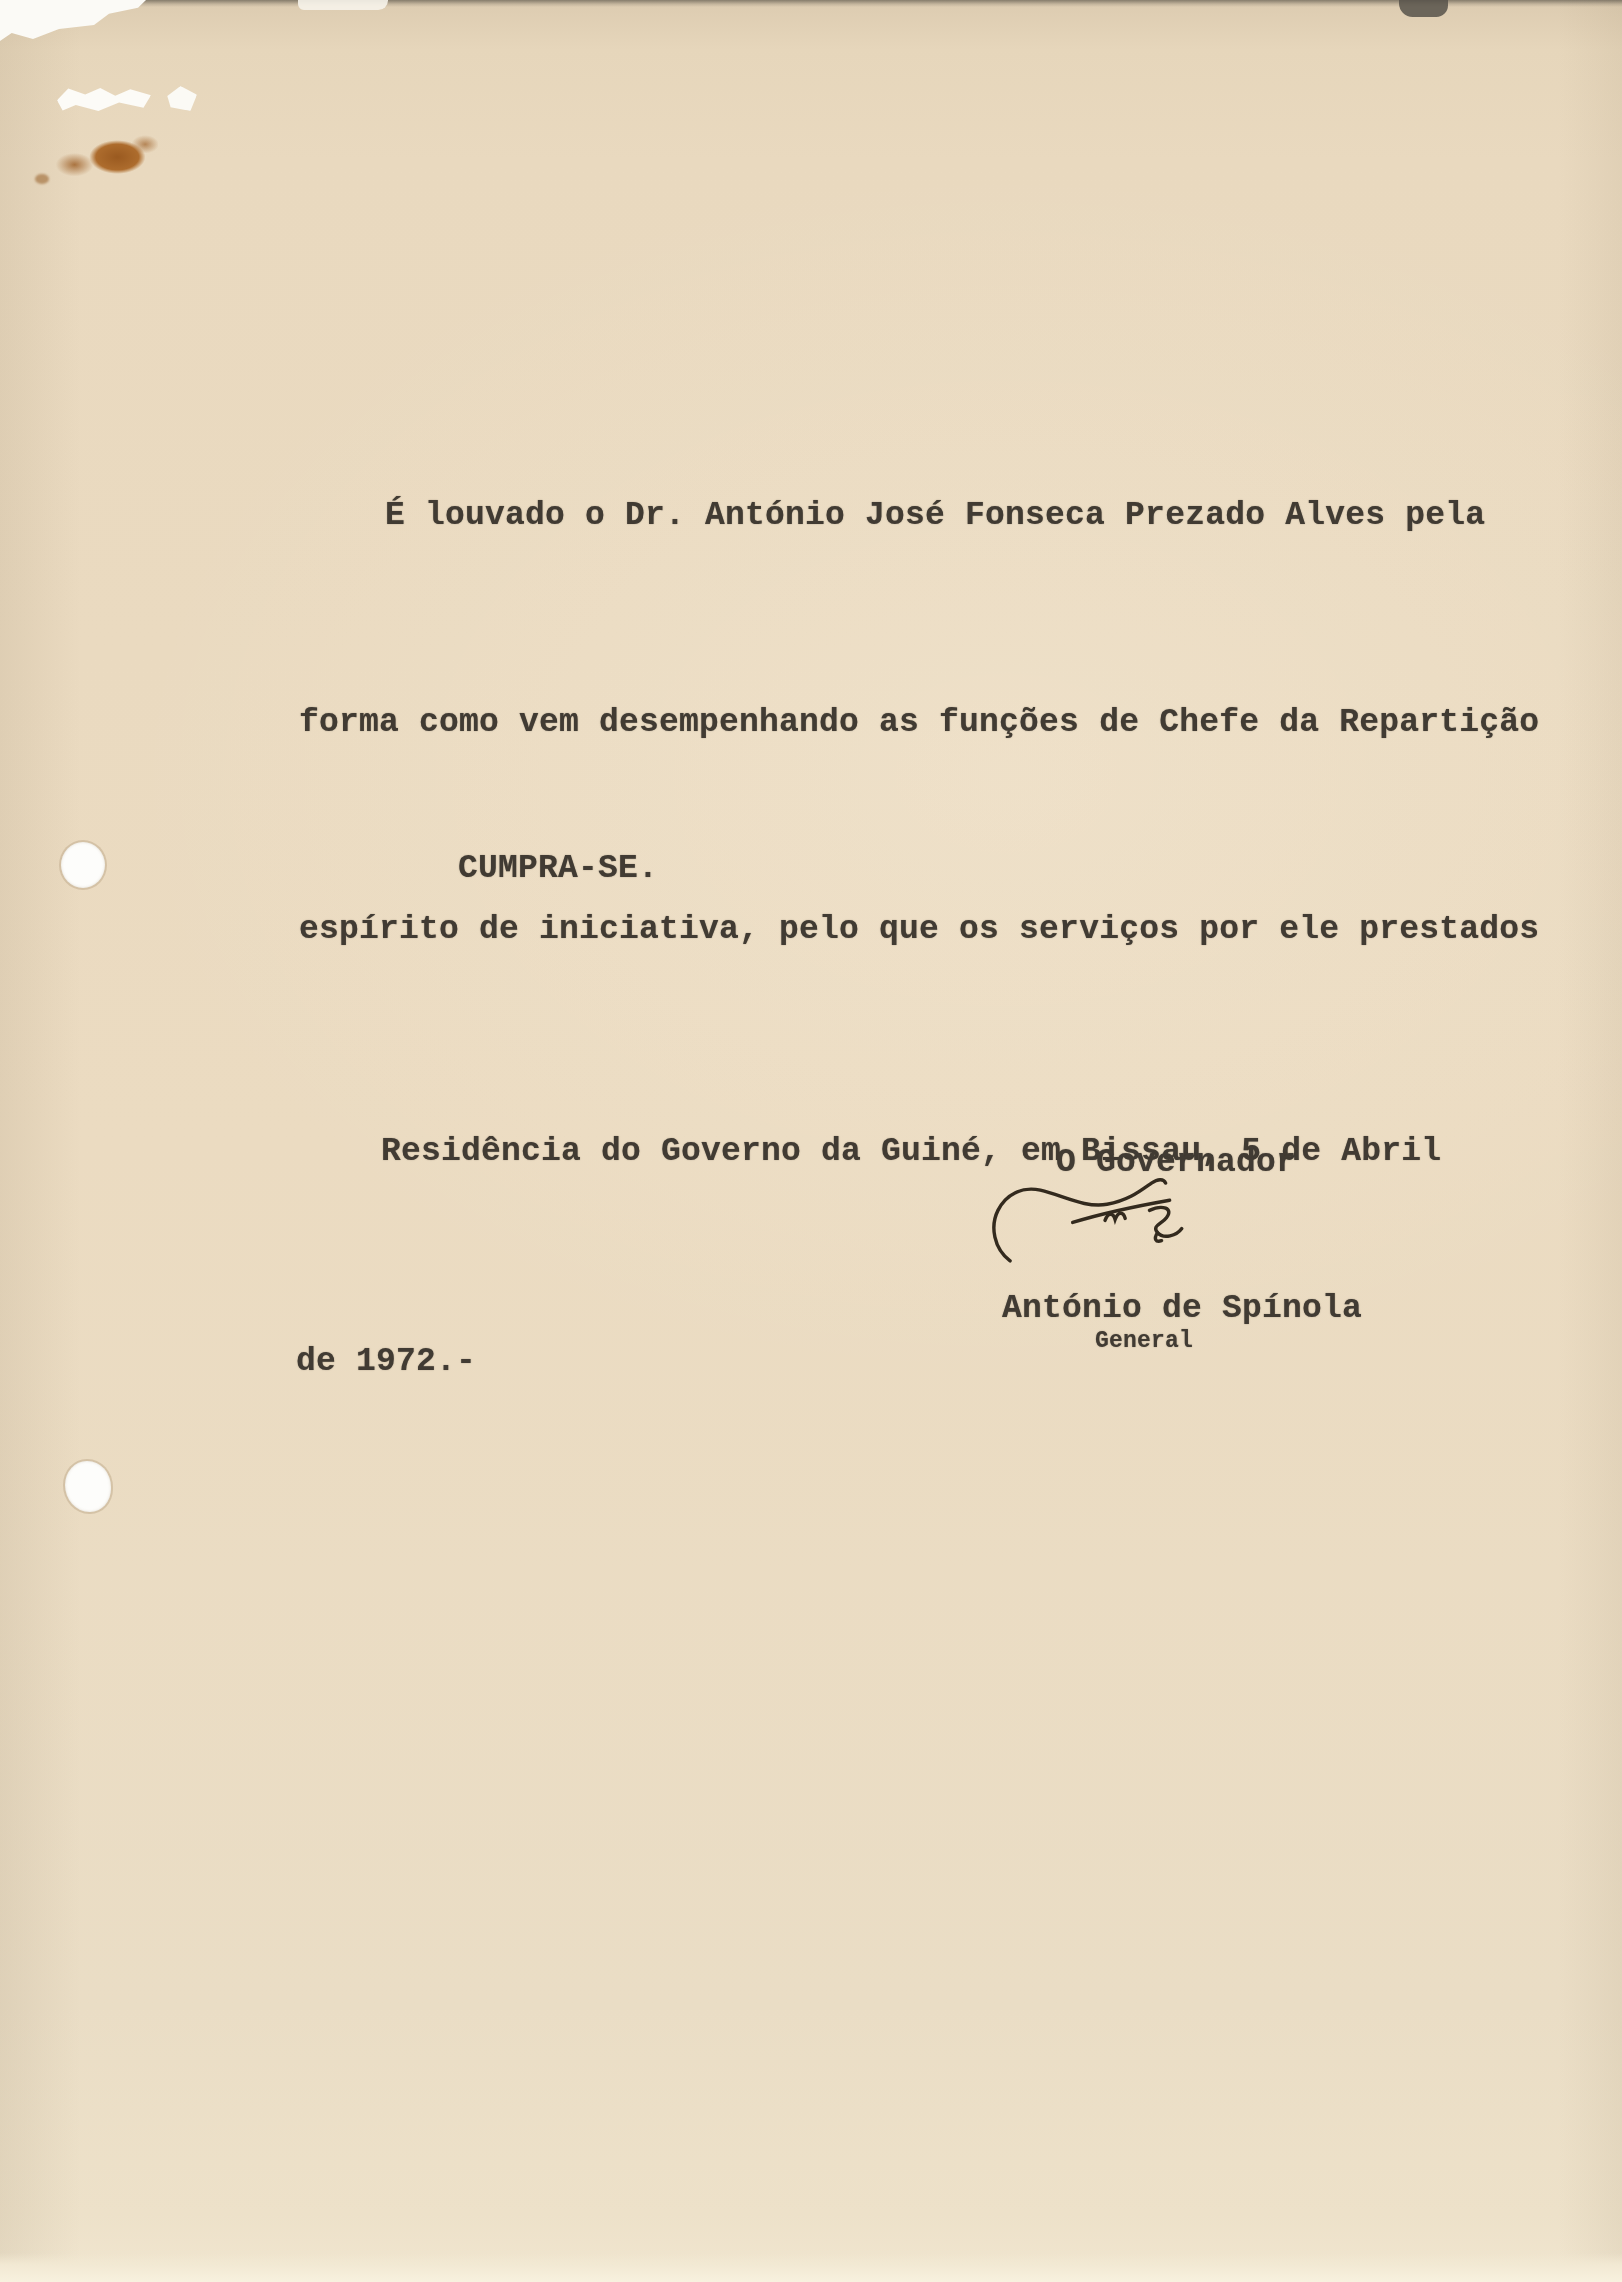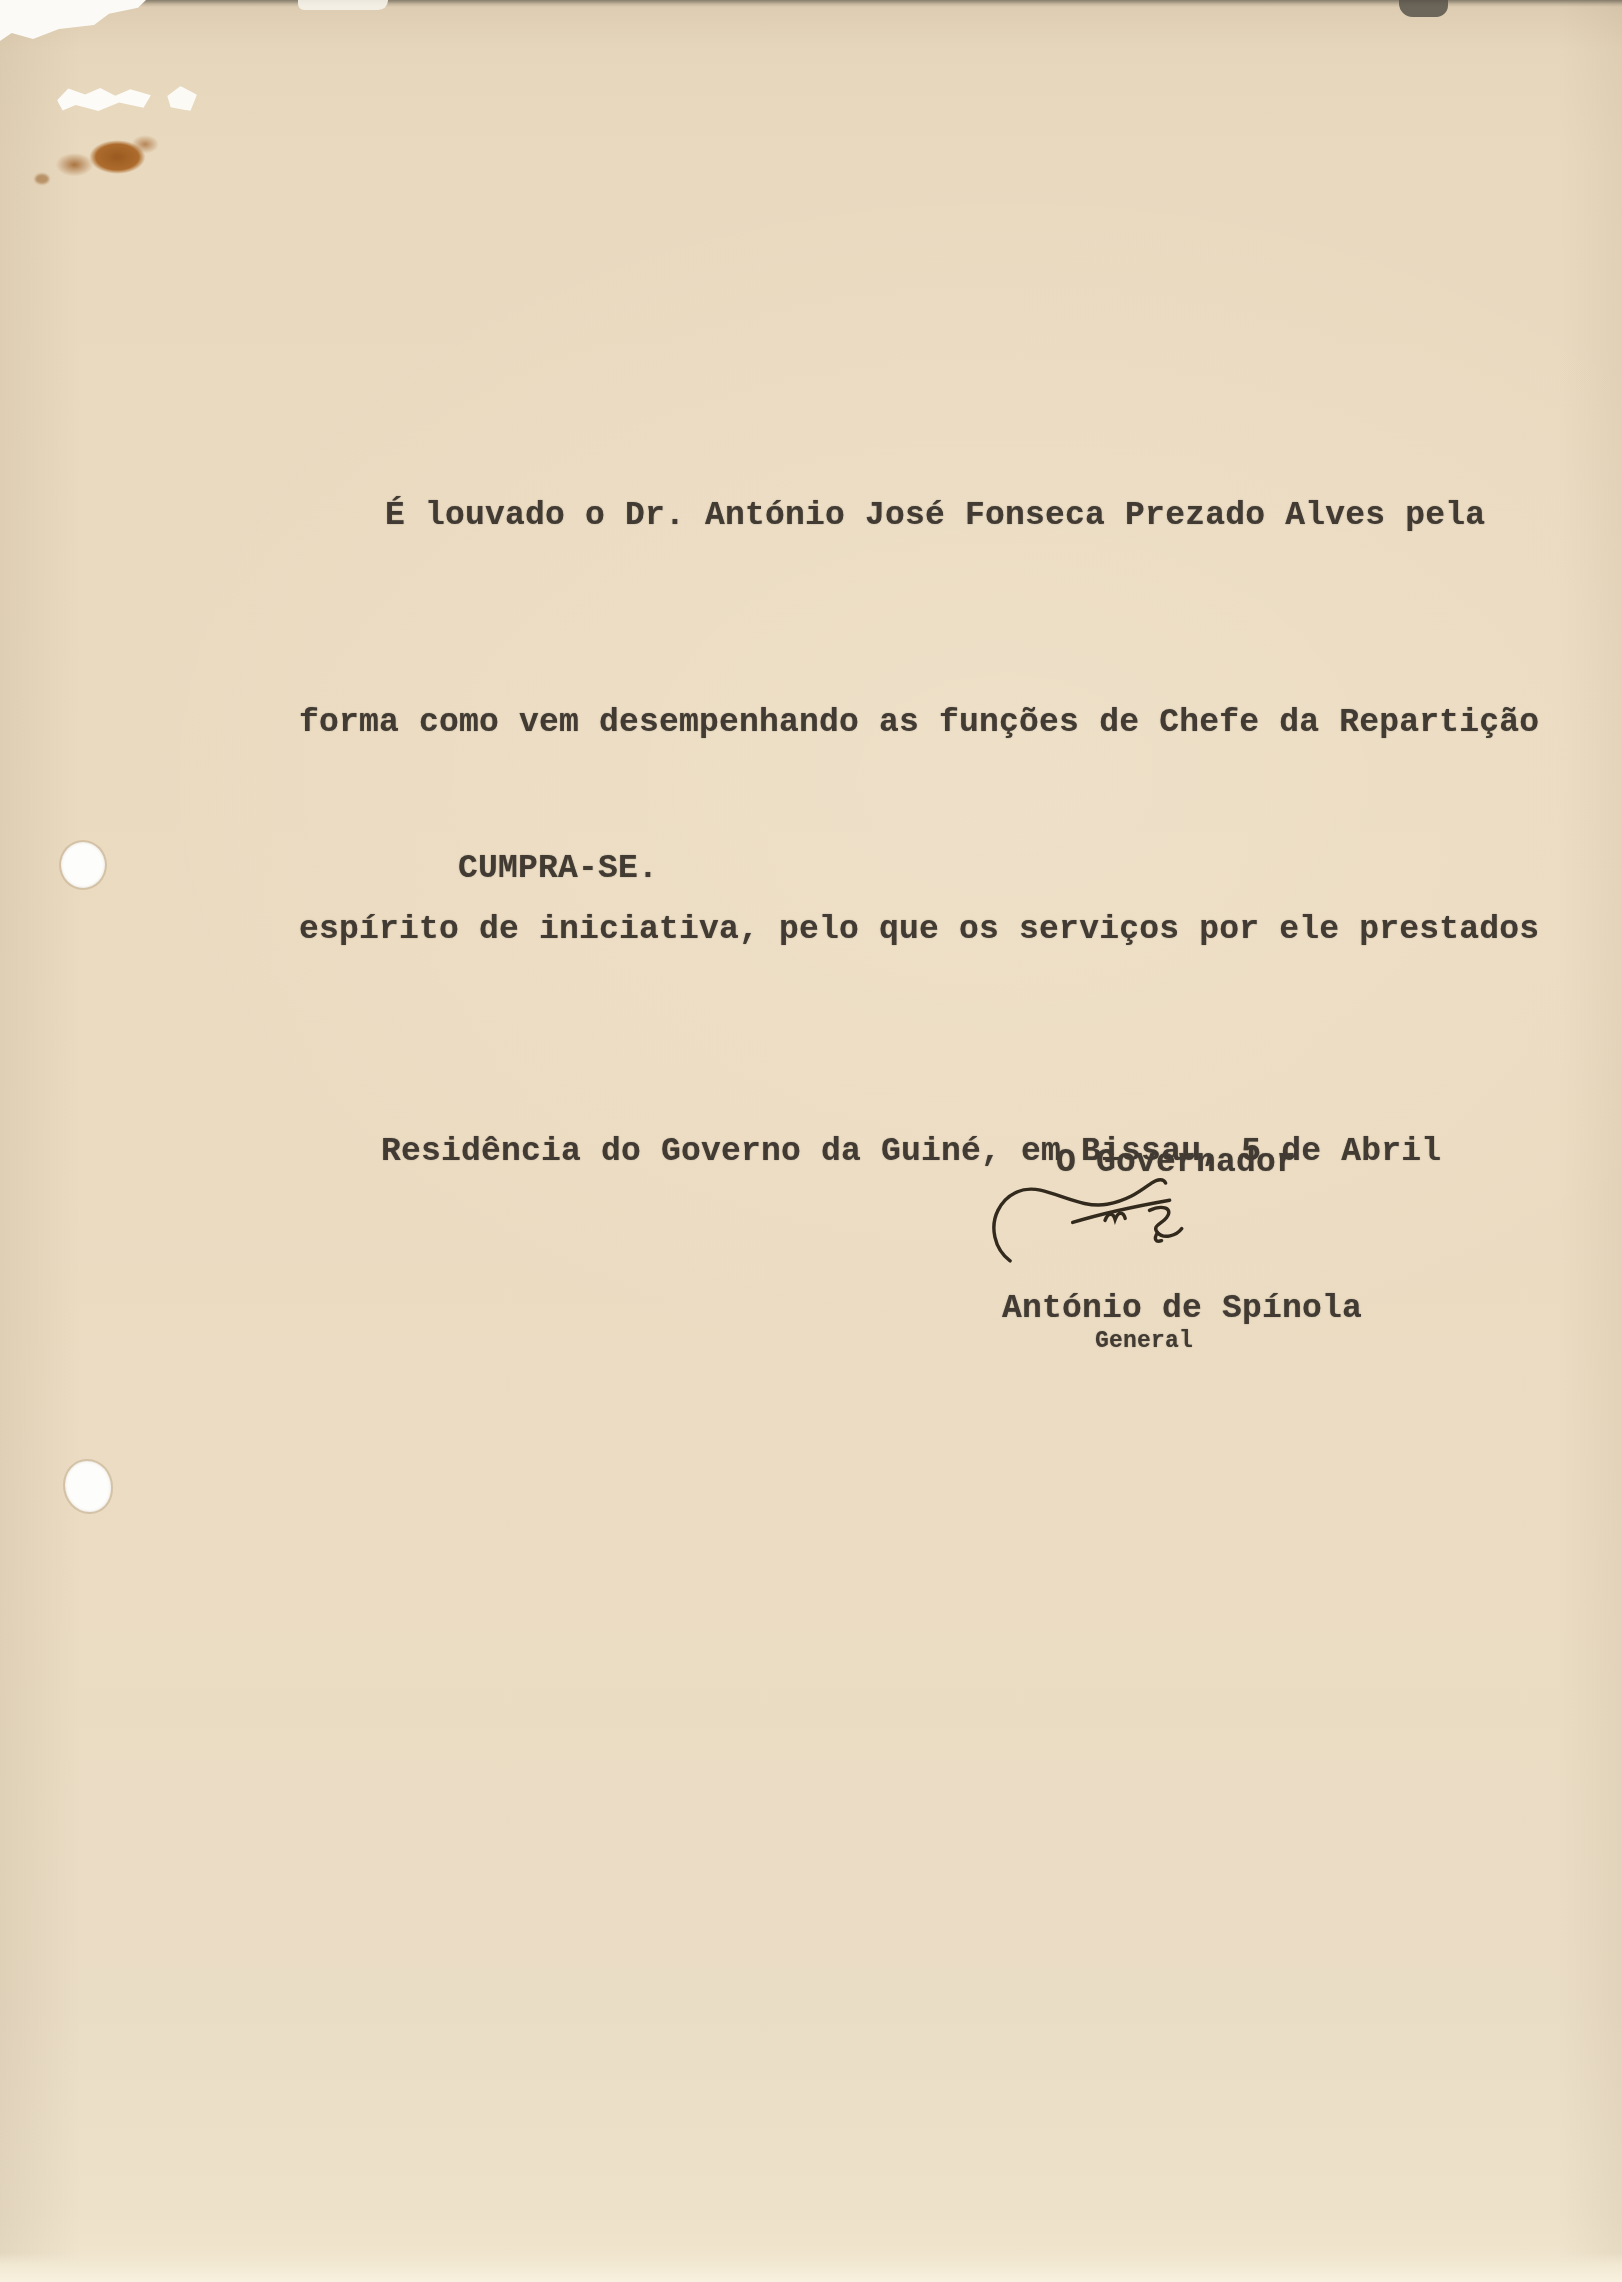--- a/index.html
+++ b/index.html
@@ -86,20 +86,21 @@
   <div class="tw para">
     <div class="line first">É louvado o Dr. António José Fonseca Prezado Alves pela</div>
     <div class="line">forma como vem desempenhando as funções de Chefe da Repartição</div>
     <div class="line">espírito de iniciativa, pelo que os serviços por ele prestados</div>
   </div>
 
   <div class="tw cumprase">CUMPRA-SE.</div>
 
   <div class="tw dateblock">
     <div class="line first">Residência do Governo da Guiné, em Bissau, 5 de Abril</div>
+    <div class="line">de 1972.-</div>
   </div>
 
   <div class="tw governor-title">O Governador</div>
 
   <div class="signature-wrap">
     <svg viewBox="0 0 230 100" xmlns="http://www.w3.org/2000/svg">
       <g fill="none" stroke="#332a1e" stroke-width="3.4" stroke-linecap="round">
         <path d="M22,86 C6,74 2,52 10,36 C18,20 34,12 52,16 C74,21 96,34 118,30 C140,26 152,16 162,9 C168,5 174,4 176,9"></path>
         <path d="M84,48 C110,40 146,32 180,26"></path>
         <path d="M116,46 c3,-8 8,-8 10,-1 c3,-8 8,-8 10,-1"></path>

